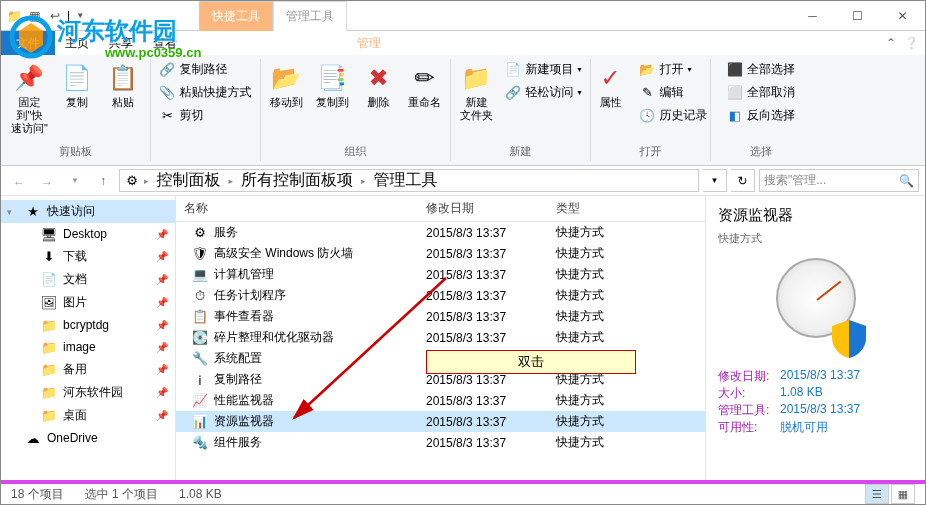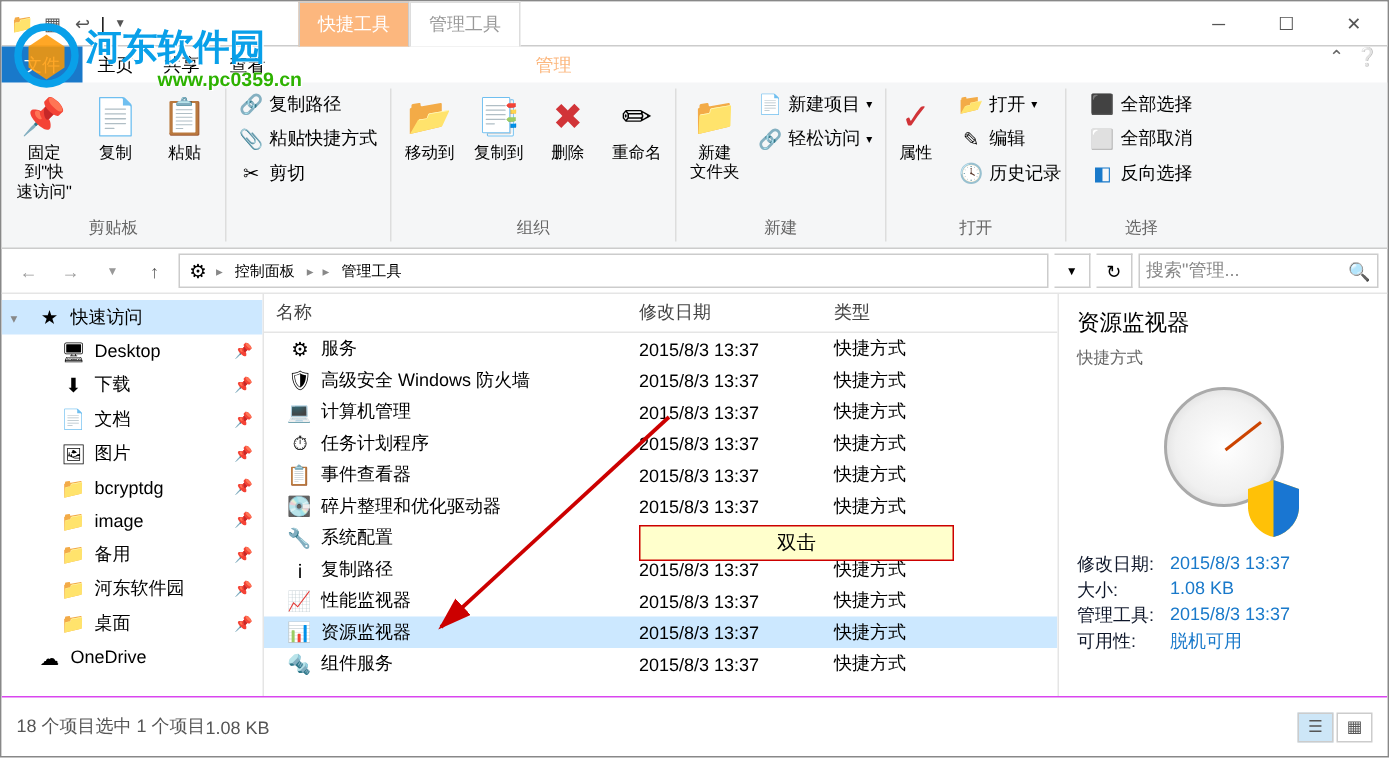--- a/index.html
+++ b/index.html
@@ -7,40 +7,40 @@
 .titlebar{height:30px;background:#fff;display:flex;align-items:center;border-bottom:1px solid #ccc;position:relative}
 .qat{display:flex;align-items:center;gap:4px;padding:0 6px}
 .qat-icon{width:16px;height:16px;display:flex;align-items:center;justify-content:center;color:#555;cursor:pointer}
 .qat-dn{font-size:8px;color:#555;margin-left:2px}
 .title-tabs{display:flex;position:absolute;left:198px;top:0}
 .title-tab{padding:6px 12px;font-size:12px;border:1px solid #ccc;border-bottom:none;background:#fff;color:#fcb77e}
 .title-tab.active{background:#fcb77e;color:#fff}
 .title-tab.gray{color:#999;border-color:#ddd}
 .win-controls{position:absolute;right:0;top:0;display:flex}
 .win-btn{width:45px;height:29px;display:flex;align-items:center;justify-content:center;color:#555;cursor:pointer}
-.menubar{height:24px;display:flex;position:relative}
+.menubar{height:24px;display:flex;align-items:center;position:relative}
 .file-menu{width:54px;height:24px;background:#1979ca;color:#fff;display:flex;align-items:center;justify-content:center;cursor:pointer;font-size:12px}
 .menu-tab{padding:4px 10px;cursor:pointer;font-size:12px}
 .menu-tab.manage{color:#fcb77e;margin-left:160px}
 .help-area{position:absolute;right:6px;display:flex;align-items:center;gap:8px}
 .ribbon{height:111px;background:#f5f6f7;border-bottom:1px solid #ccc;display:flex;padding:4px 0}
 .rg{display:flex;flex-direction:column;align-items:center;border-right:1px solid #ddd;padding:0 6px;position:relative}
 .rg-label{position:absolute;bottom:2px;font-size:11px;color:#666;width:100%;text-align:center}
 .rg-content{display:flex;gap:4px;height:86px;align-items:flex-start}
 .big-btn{display:flex;flex-direction:column;align-items:center;justify-content:flex-start;padding:3px 4px;cursor:pointer;text-align:center;min-width:42px}
 .big-btn .icon{width:32px;height:32px;display:flex;align-items:center;justify-content:center;font-size:24px;margin-bottom:2px}
 .big-btn .label{font-size:11px;line-height:13px}
 .small-btns{display:flex;flex-direction:column;gap:2px}
 .small-btn{display:flex;align-items:center;gap:4px;padding:2px 4px;cursor:pointer;font-size:11px;white-space:nowrap}
 .small-icon{width:16px;height:16px;display:inline-flex;align-items:center;justify-content:center;font-size:13px}
 .addressbar{height:30px;display:flex;align-items:center;padding:3px 6px;gap:4px;border-bottom:1px solid #e5e5e5}
 .nav-btn{width:24px;height:24px;display:flex;align-items:center;justify-content:center;color:#999;cursor:pointer}
 .nav-btn.enabled{color:#555}
 .breadcrumb{flex:1;height:23px;border:1px solid #ccc;display:flex;align-items:center;padding:0 4px;gap:2px}
-.bc-item{padding:2px 4px;cursor:pointer;font-size:10px}
+.bc-item{padding:2px 4px;cursor:pointer;font-size:16px}
 .bc-sep{color:#888;font-size:9px;padding:0 2px}
 .bc-refresh{width:24px;height:23px;border:1px solid #ccc;border-left:none;display:flex;align-items:center;justify-content:center;cursor:pointer}
 .searchbox{width:160px;height:23px;border:1px solid #ccc;display:flex;align-items:center;padding:0 4px;color:#888}
 .content{display:flex;height:calc(505px - 30px - 24px - 111px - 30px - 24px)}
 .navpane{width:175px;border-right:1px solid #e5e5e5;overflow-y:auto;padding:4px 0}
 .nav-item{display:flex;align-items:center;padding:3px 6px 3px 24px;cursor:pointer;gap:6px;position:relative}
 .nav-item.selected{background:#cde8ff}
 .nav-item .caret{position:absolute;left:6px;font-size:9px;color:#888}
 .nav-item .pin{margin-left:auto;color:#1979ca;font-size:10px}
 .nav-ico{width:16px;height:16px;display:inline-flex;align-items:center;justify-content:center;font-size:13px}
@@ -57,23 +57,23 @@
 .callout{position:absolute;left:250px;top:128px;width:210px;height:24px;background:#ffffcc;border:1px solid #cc0000;display:flex;align-items:center;justify-content:center;font-size:13px;z-index:10}
 .arrow-svg{position:absolute;left:100px;top:46px;z-index:9;pointer-events:none}
 .details{width:220px;border-left:1px solid #e5e5e5;padding:10px 12px;display:flex;flex-direction:column;gap:4px}
 .details-title{font-size:15px;margin-bottom:2px}
 .details-subtitle{font-size:11px;color:#666;margin-bottom:8px}
 .thumbnail{width:96px;height:96px;margin:0 auto 10px;position:relative}
 .gauge{width:80px;height:80px;border-radius:50%;background:radial-gradient(circle at 50% 50%,#fff 0%,#f0f0f0 60%,#ccc 100%);border:2px solid #aaa;position:relative;margin:0 auto}
 .gauge::before{content:"";position:absolute;width:2px;height:30px;background:#cc4400;left:50%;top:10px;transform-origin:bottom;transform:rotate(52deg)}
 .shield{position:absolute;right:-6px;bottom:-6px;width:42px;height:42px}
 .detail-row{display:flex;font-size:11px;gap:4px}
-.detail-label{color:#0f172a;min-width:58px}
+.detail-label{color:#a21caf;min-width:58px}
 .detail-value{color:#1979ca}
-.statusbar{height:40px;border-top:1px solid #d946ef;display:flex;align-items:center;padding:0 10px;gap:0;font-size:11px;color:#555;position:absolute;bottom:0;left:0;right:0;background:#fff}
+.statusbar{height:24px;border-top:4px solid #d946ef;display:flex;align-items:center;padding:0 10px;gap:21px;font-size:11px;color:#555;position:absolute;bottom:0;left:0;right:0;background:#fff}
 .status-right{margin-left:auto;display:flex;gap:2px}
 .view-btn{width:24px;height:20px;border:1px solid #ccc;display:flex;align-items:center;justify-content:center;cursor:pointer;font-size:11px}
 .view-btn.active{background:#cde6f7}
 .watermark{position:absolute;left:8px;top:14px;z-index:20;pointer-events:none}
 .wm-logo{display:flex;align-items:flex-start;gap:4px}
 .wm-text{font-size:24px;font-weight:bold;color:#09a0e9;text-shadow:1px 1px 0 #fff}
 .wm-url{font-size:13px;color:#2db200;font-weight:bold;text-shadow:1px 1px 0 #fff;margin-left:48px;margin-top:-2px}
 </style>
 </head>
 <body>
@@ -250,20 +250,21 @@
 <div class="addressbar">
   <div class="nav-btn">←</div>
   <div class="nav-btn">→</div>
   <div class="nav-btn" style="font-size:8px">▼</div>
   <div class="nav-btn enabled">↑</div>
   <div class="breadcrumb">
     <span class="small-icon">⚙</span>
     <span class="bc-sep">▸</span>
     <span class="bc-item">控制面板</span>
     <span class="bc-sep">▸</span>
+    <span class="bc-item">所有控制面板项</span>
     <span class="bc-sep">▸</span>
     <span class="bc-item">管理工具</span>
   </div>
   <div class="bc-refresh" style="font-size:8px">▼</div>
   <div class="bc-refresh">↻</div>
   <div class="searchbox">
     <span>搜索"管理...</span>
     <span style="margin-left:auto">🔍</span>
   </div>
 </div>

